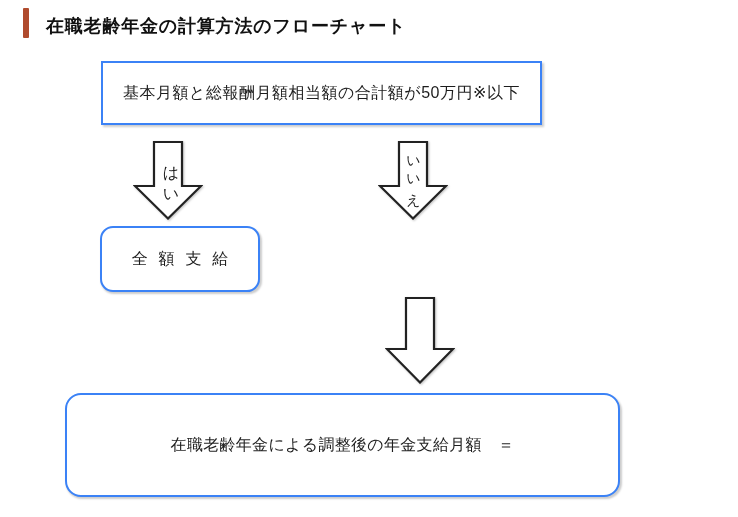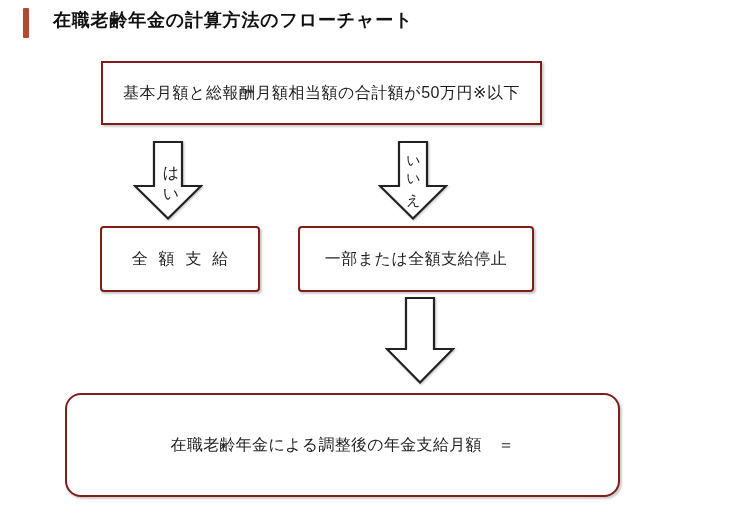--- a/index.html
+++ b/index.html
@@ -1,30 +1,30 @@
 <!DOCTYPE html>
 <html><head>
 <meta charset="utf-8">
 <style>
   html,body{margin:0;padding:0;background:#fff;}
   .canvas{
     position:relative;width:738px;height:517px;background:#ffffff;overflow:hidden;
     font-family:"Liberation Sans","DejaVu Sans",sans-serif;color:#1d1d1d;
   }
   
-  .title-row{position:absolute;left:23px;top:8px;display:flex;align-items:flex-start;gap:24px;}
+  .title-row{position:absolute;left:23px;top:8px;display:flex;align-items:flex-end;gap:17px;}
   .accent-bar{width:6px;height:30px;background:#b04b2d;border-radius:1px;flex:0 0 auto;}
   .page-title{font-size:18px;font-weight:bold;margin:0;letter-spacing:0.8px;color:#111;white-space:nowrap;}
   
   .box{
-    position:absolute;border:2px solid #7f1d1d;background:#fff;box-sizing:border-box;
+    position:absolute;border:2px solid #3b82f6;background:#fff;box-sizing:border-box;
     display:flex;align-items:center;justify-content:center;text-align:center;
     box-shadow:1.5px 2px 2px rgba(0,0,0,0.20);font-size:16px;color:#1d1d1d;
   }
-  .rounded{border-radius:4px;}
+  .rounded{border-radius:13px;}
   .condition{left:101px;top:61px;width:441px;height:64px;letter-spacing:0.5px;}
   .result-yes{left:100px;top:226px;width:160px;height:66px;}
   .result-yes .box-text{letter-spacing:0.68em;margin-right:-0.68em;}
   .result-no{left:298px;top:226px;width:236px;height:66px;letter-spacing:0.5px;}
   .formula{
     left:65px;top:393px;width:555px;height:104px;border-radius:16px;
     flex-direction:row;line-height:24px;font-size:16px;letter-spacing:0.3px;
   }
   
   .arrow{position:absolute;filter:drop-shadow(1px 1.5px 1px rgba(0,0,0,0.25));}
@@ -60,23 +60,20 @@
 
   <svg class="arrow arrow-right" width="70" height="79" viewBox="0 0 70 79" xmlns="http://www.w3.org/2000/svg">
     <polygon points="21,1 49,1 49,45 68,45 35,77.5 2,45 21,45"></polygon>
   </svg>
   <div class="arrow-label label-no">いいえ</div>
 
   <div class="box rounded result-yes">
     <span class="box-text">全額支給</span>
   </div>
 
-  <div class="box rounded result-no">
-    <span class="box-text">一部または全額支給停止</span>
-  </div>
 
   <svg class="arrow arrow-mid" width="70" height="87" viewBox="0 0 70 87" xmlns="http://www.w3.org/2000/svg">
     <polygon points="21,1 49,1 49,52 68,52 35,85.5 2,52 21,52"></polygon>
   </svg>
 
   <div class="box rounded formula">
     <div class="formula-line">在職老齢年金による調整後の年金支給月額　＝</div>
   </div>
 
 </div>

